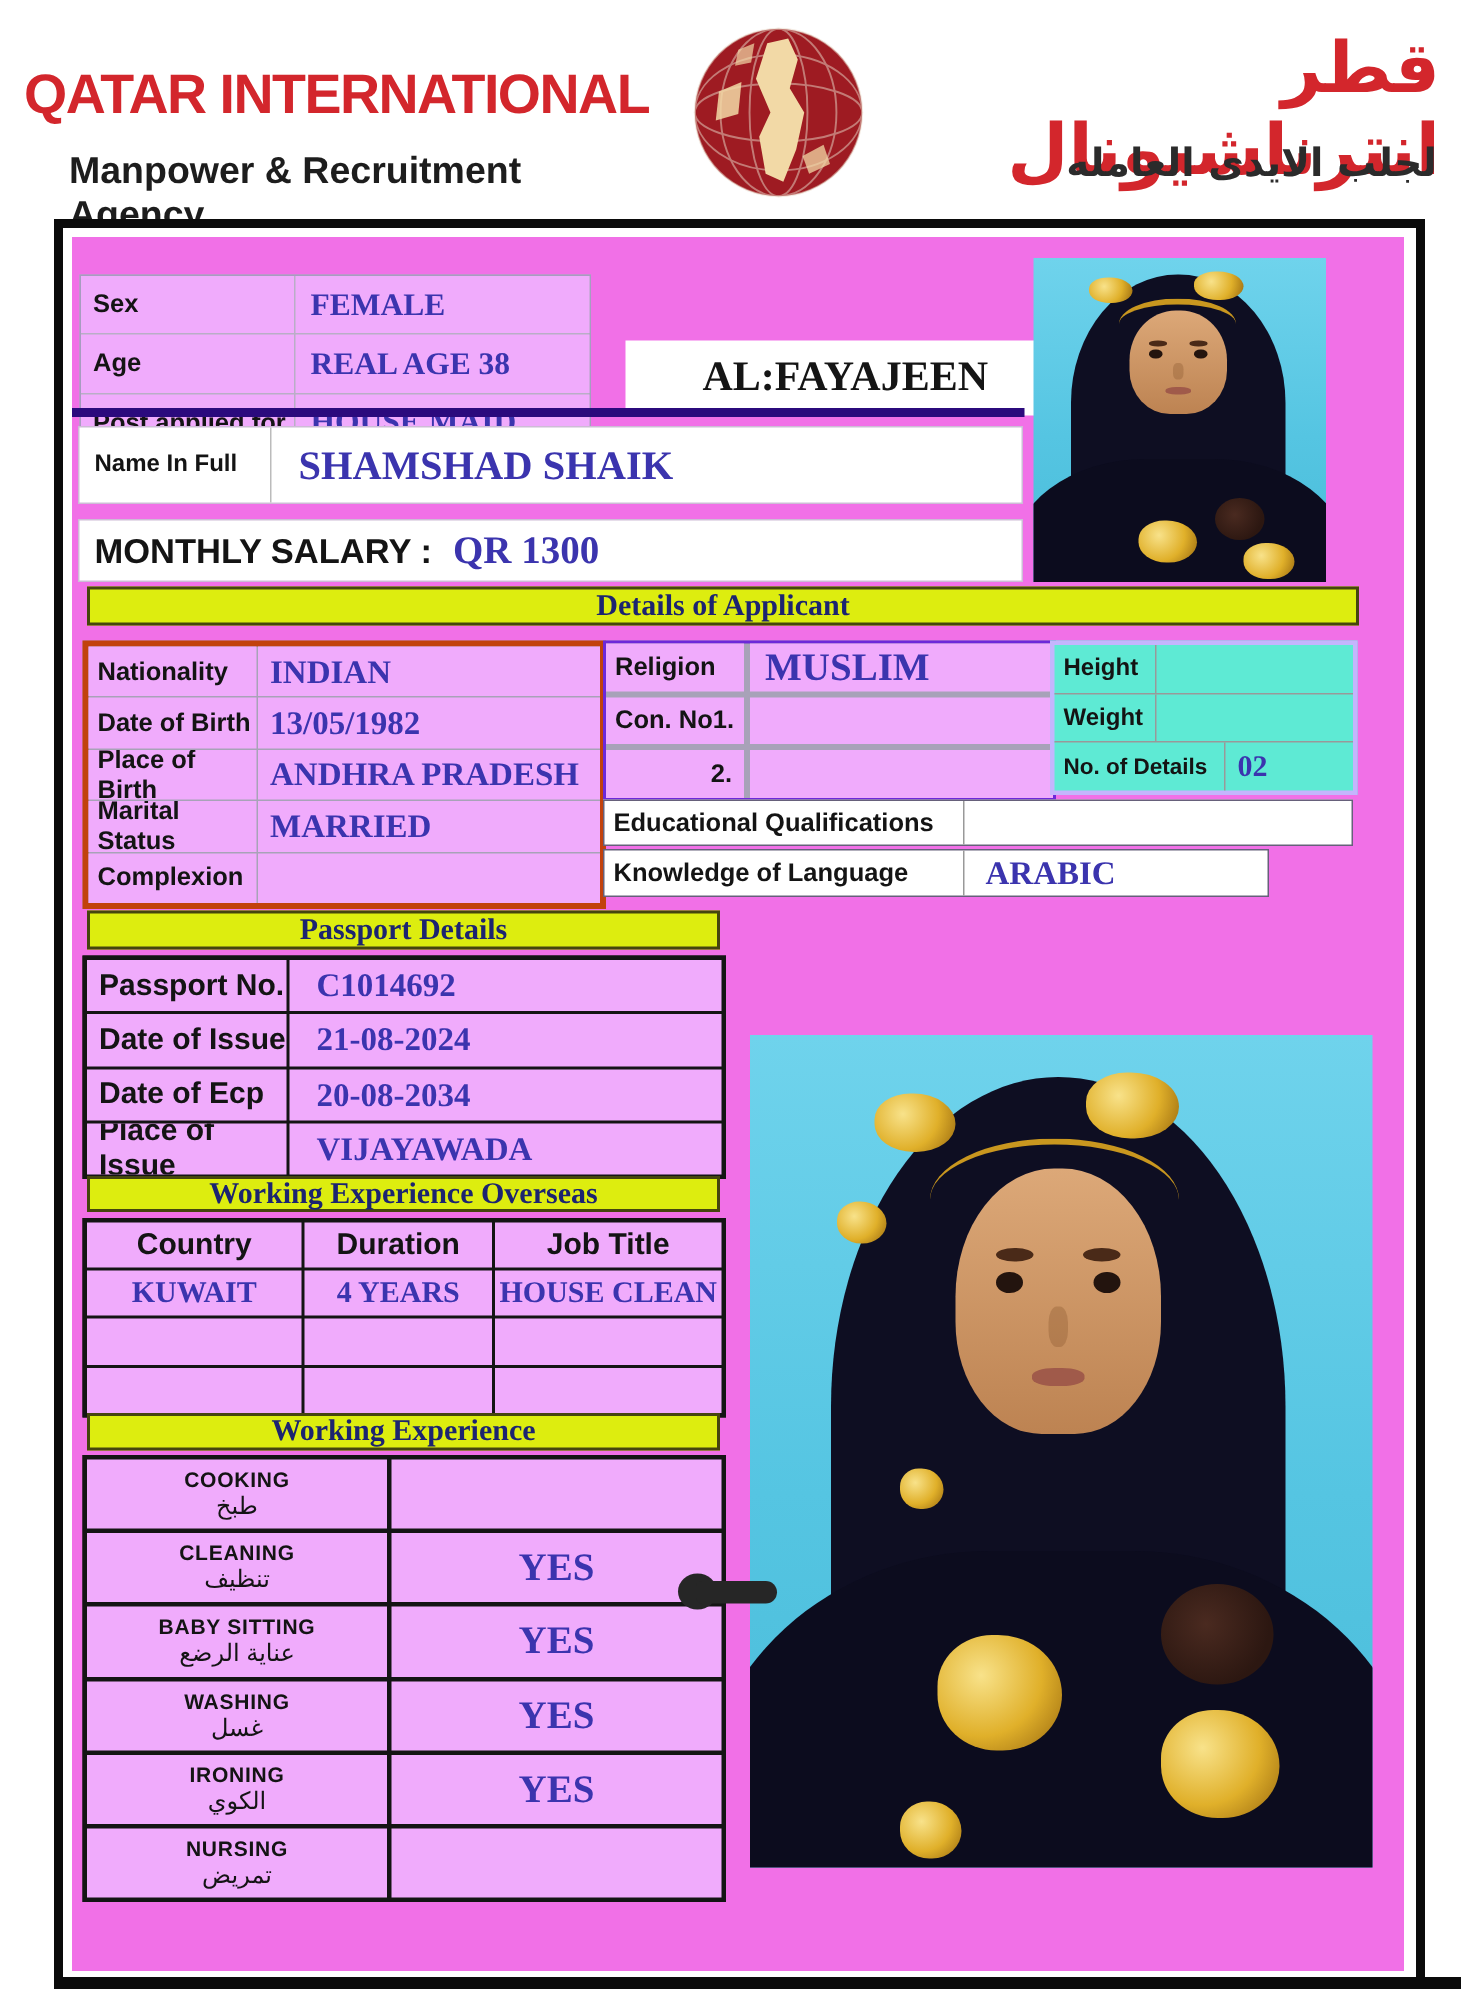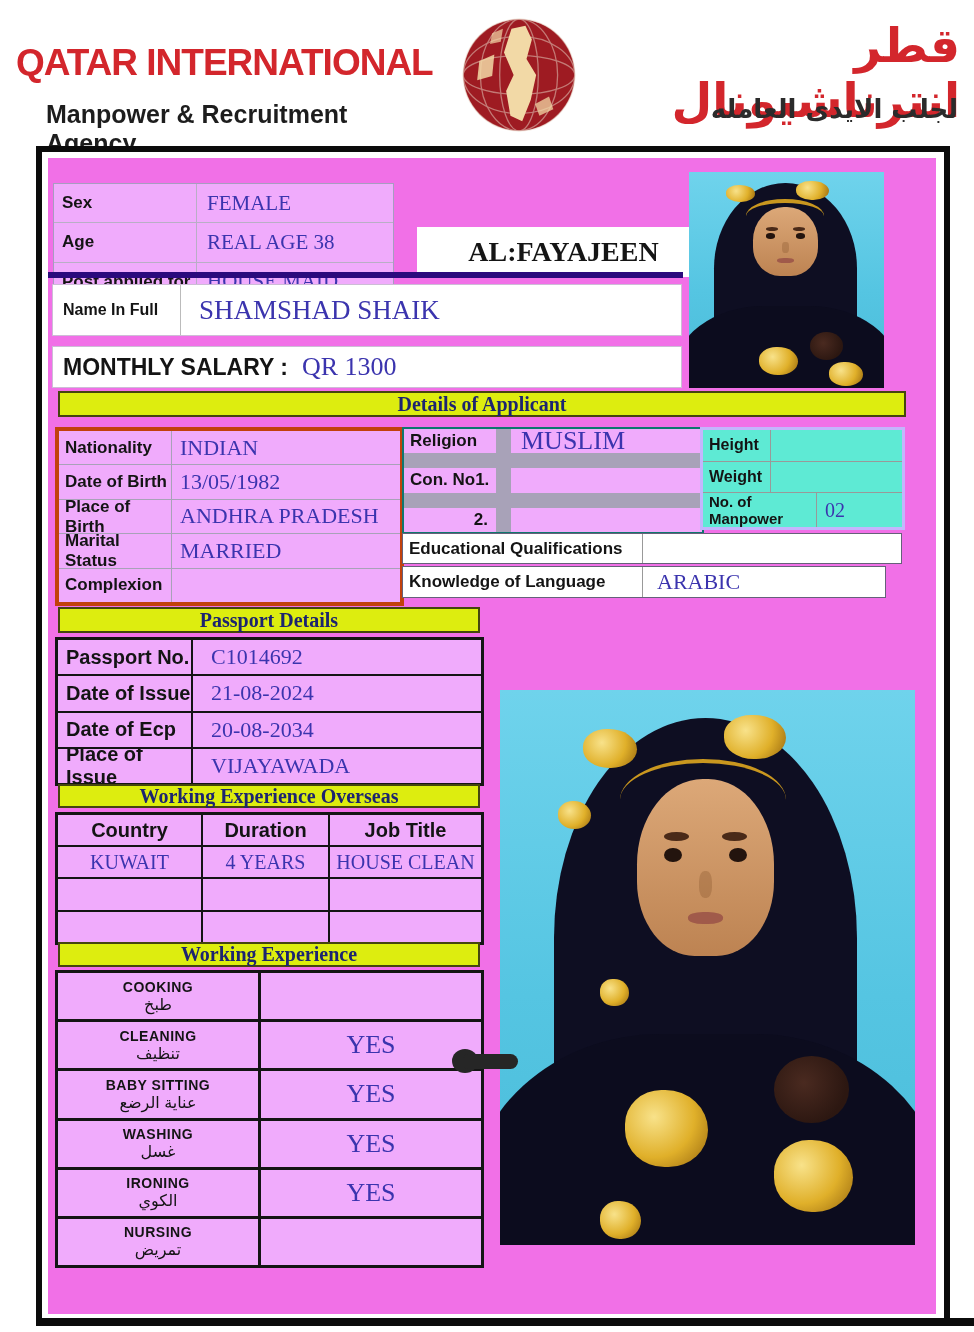--- a/index.html
+++ b/index.html
@@ -17,21 +17,21 @@
   .logo{left:460px;top:16px;width:118px;height:118px;}
   
   .frame{left:36px;top:146px;width:914px;height:1180px;border:6px solid #0b0b0b;
          background:#fff;box-sizing:border-box;z-index:1;}
   .pinkbg{left:48px;top:158px;width:888px;height:1156px;background:#f170e7;z-index:2;}
   .bottomstrip{left:36px;top:1318px;width:938px;height:8px;background:#0b0b0b;z-index:1;}
   
   .z{z-index:3;}
   .wbox{background:#fff;}
   .flabel{font-weight:bold;color:#141414;}
-  .fval{font-family:"Liberation Serif","DejaVu Serif",serif;font-weight:normal;color:#3b34ae;}
+  .fval{font-family:"Liberation Serif","DejaVu Serif",serif;font-weight:bold;color:#3b34ae;}
   .ybar{background:#dded0f;border:2px solid #45450e;box-sizing:border-box;display:flex;
         align-items:center;justify-content:center;
         font:bold 20px "Liberation Serif","DejaVu Serif",serif;color:#1c2470;}
   
   .sex-table{left:53px;top:183px;width:339px;height:117px;display:grid;
              grid-template-columns:142px 1fr;grid-auto-rows:1fr;gap:1px;
              background:#b9aec6;border:1px solid #a79cc0;}
   .cell{background:#f0abfc;display:flex;align-items:center;overflow:hidden;}
   .sex-table .flabel{font-size:17px;padding-left:8px;}
   .sex-table .fval{font-size:21px;padding-left:10px;}
@@ -50,28 +50,28 @@
             border:1px solid #cdbcd6;box-sizing:border-box;}
   .salary-row .flabel{font-size:23px;padding-left:10px;}
   .salary-row .fval{font-size:26px;padding-left:14px;}
   
   .d-left{left:55px;top:427px;width:341px;height:171px;display:grid;
           grid-template-columns:112px 1fr;grid-auto-rows:1fr;gap:1px;
           background:#a8a2b8;border:4px solid #c2410c;}
   .d-left .flabel{font-size:17px;padding-left:6px;}
   .d-left .fval{font-size:22px;padding-left:8px;}
   .d-mid{left:402px;top:427px;width:298px;height:103px;display:grid;
-         grid-template-columns:92px 1fr;grid-auto-rows:1fr;gap:15px;
-         background:#a8a2b8;border:2px solid #0f766e;}
+         grid-template-columns:92px 1fr;grid-auto-rows:1fr;gap:4px;
+         background:#a8a2b8;border:2px solid #6d28d9;}
   .d-mid .flabel{font-size:17px;padding-left:6px;}
   .d-mid .fval{font-size:26px;padding-left:10px;}
   .lbl-right{justify-content:flex-end;padding-right:8px;}
   .edu-row,.lang-row{display:flex;background:#fff;border:1px solid #66607a;box-sizing:border-box;}
   .edu-row{left:402px;top:533px;width:500px;height:31px;}
-  .lang-row{left:402px;top:566px;width:484px;height:32px;}
+  .lang-row{left:402px;top:566px;width:444px;height:32px;}
   .edu-row .flabel,.lang-row .flabel{width:240px;font-size:17px;padding-left:6px;display:flex;
           align-items:center;border-right:1px solid #999;box-sizing:border-box;}
   .lang-row .fval{font-size:22px;padding-left:14px;display:flex;align-items:center;}
   .phys{left:700px;top:427px;width:205px;height:103px;background:#5eead4;border:3px solid #c4b5fd;
         box-sizing:border-box;display:flex;flex-direction:column;}
   .phys .prow{flex:1;display:flex;align-items:center;border-bottom:1px solid #999;}
   .phys .prow:last-child{border-bottom:none;}
   .phys .flabel{font-size:16px;padding-left:6px;height:100%;display:flex;align-items:center;
         border-right:1px solid #999;box-sizing:border-box;}
   .phys .w70{width:68px;} .phys .w112{width:114px;font-size:15px;}
@@ -217,21 +217,21 @@
   <div class="abs z phys">
     <div class="prow">
       <div class="flabel w70">Height</div>
       <div class="fval"></div>
     </div>
     <div class="prow">
       <div class="flabel w70">Weight</div>
       <div class="fval"></div>
     </div>
     <div class="prow">
-      <div class="flabel w112">No. of Manpower</div>
+      <div class="flabel w112">No. of Details</div>
       <div class="fval">02</div>
     </div>
   </div>
 
   <div class="abs z ybar bar-pass">Passport Details</div>
   <div class="abs z pass-table">
     <div class="cell flabel">Passport No.</div>
     <div class="cell fval">C1014692</div>
     <div class="cell flabel">Date of Issue</div>
     <div class="cell fval">21-08-2024</div>

